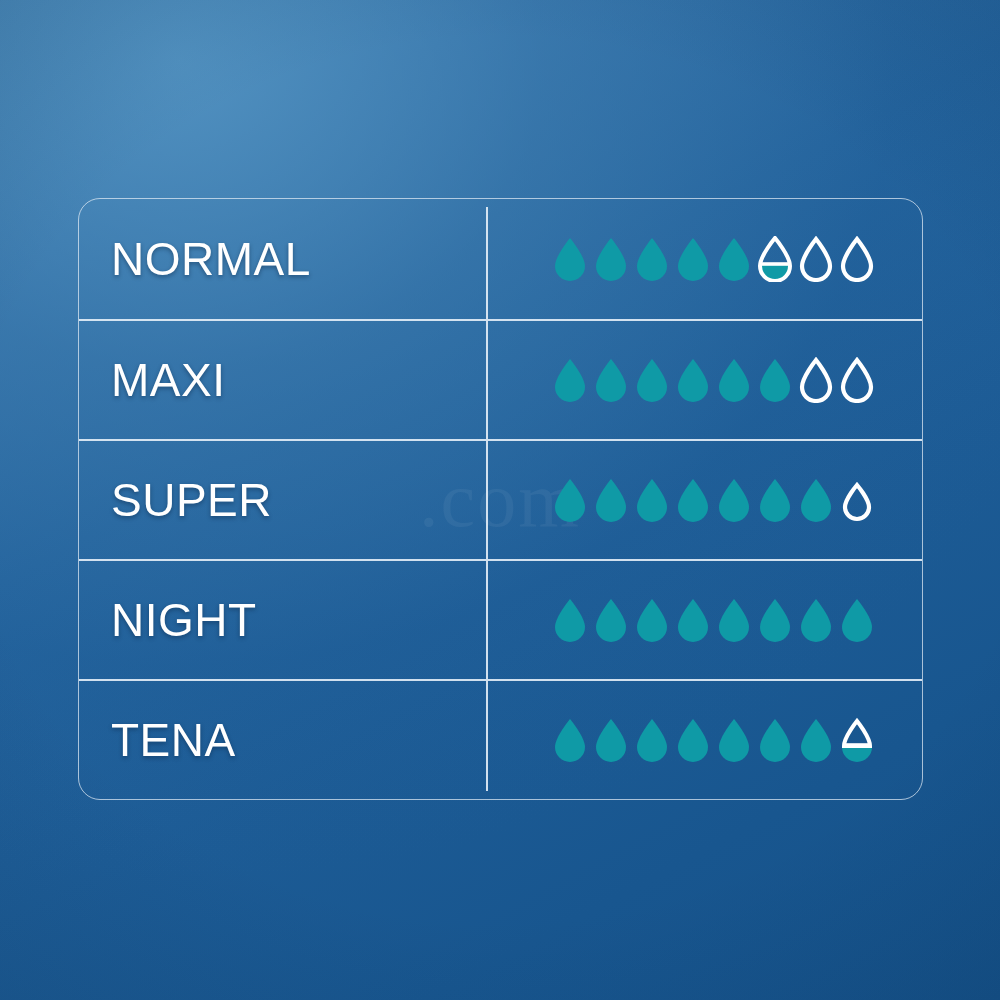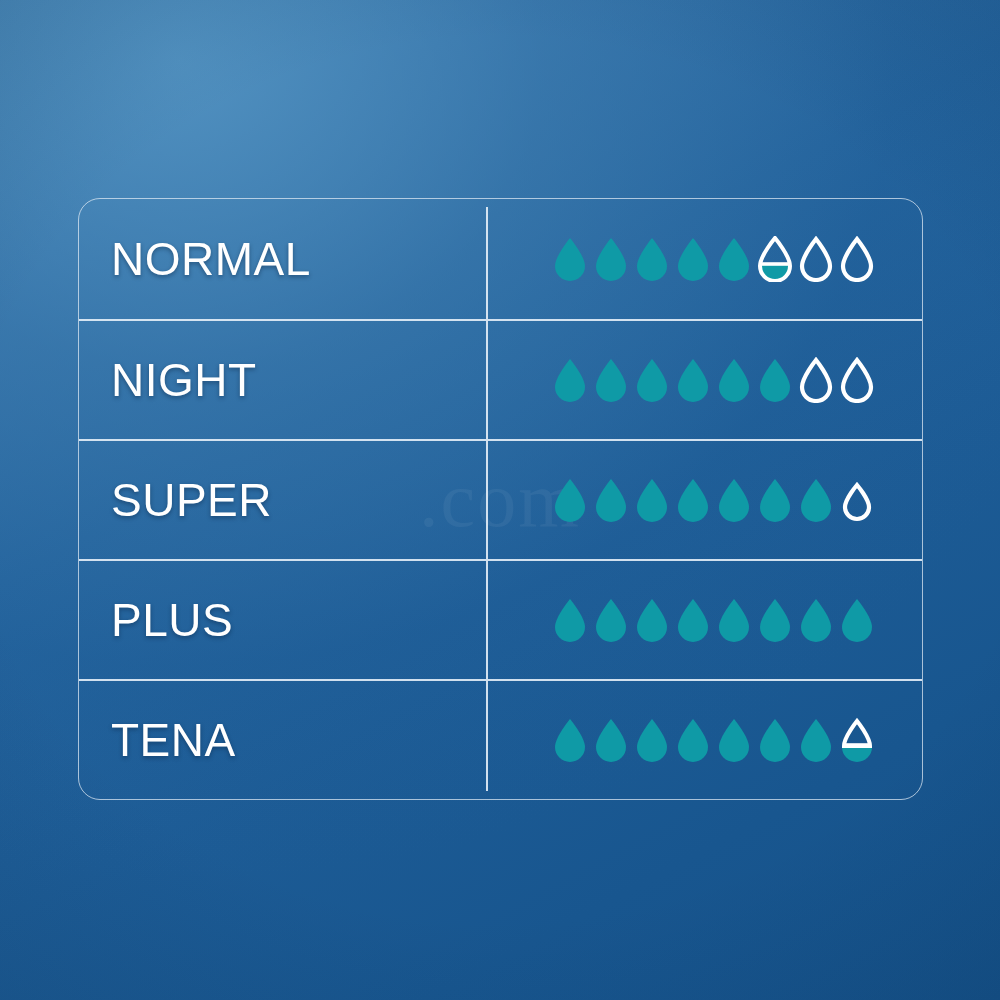--- a/index.html
+++ b/index.html
@@ -191,21 +191,21 @@
             <svg viewBox="0 0 38 46">
               <path d="M19 3 C19 3 33 20.5 33 30 A14 14 0 0 1 5 30 C5 20.5 19 3 19 3 Z" fill="none" stroke="#ffffff" stroke-width="4.2"></path>
             </svg>
           </span>
       </div>
     </div>
 
     <div class="row">
       <div class="vdivider"></div>
       <div class="label-cell">
-        <span>NIGHT</span>
+        <span>MAXI</span>
       </div>
       <div class="drops-cell">
         <span class="drop">
             <svg viewBox="0 0 38 46">
               <path d="M19 2 C19 2 34 20 34 30 A15 15 0 0 1 4 30 C4 20 19 2 19 2 Z" fill="#0f9aa6"></path>
             </svg>
           </span>
         <span class="drop">
             <svg viewBox="0 0 38 46">
               <path d="M19 2 C19 2 34 20 34 30 A15 15 0 0 1 4 30 C4 20 19 2 19 2 Z" fill="#0f9aa6"></path>
@@ -289,21 +289,21 @@
             <svg viewBox="0 0 38 46">
               <path d="M19 8 C19 8 31 22 31 30 A12 12 0 0 1 7 30 C7 22 19 8 19 8 Z" fill="none" stroke="#ffffff" stroke-width="4.2"></path>
             </svg>
           </span>
       </div>
     </div>
 
     <div class="row">
       <div class="vdivider"></div>
       <div class="label-cell">
-        <span>PLUS</span>
+        <span>NIGHT</span>
       </div>
       <div class="drops-cell">
         <span class="drop">
             <svg viewBox="0 0 38 46">
               <path d="M19 2 C19 2 34 20 34 30 A15 15 0 0 1 4 30 C4 20 19 2 19 2 Z" fill="#0f9aa6"></path>
             </svg>
           </span>
         <span class="drop">
             <svg viewBox="0 0 38 46">
               <path d="M19 2 C19 2 34 20 34 30 A15 15 0 0 1 4 30 C4 20 19 2 19 2 Z" fill="#0f9aa6"></path>

